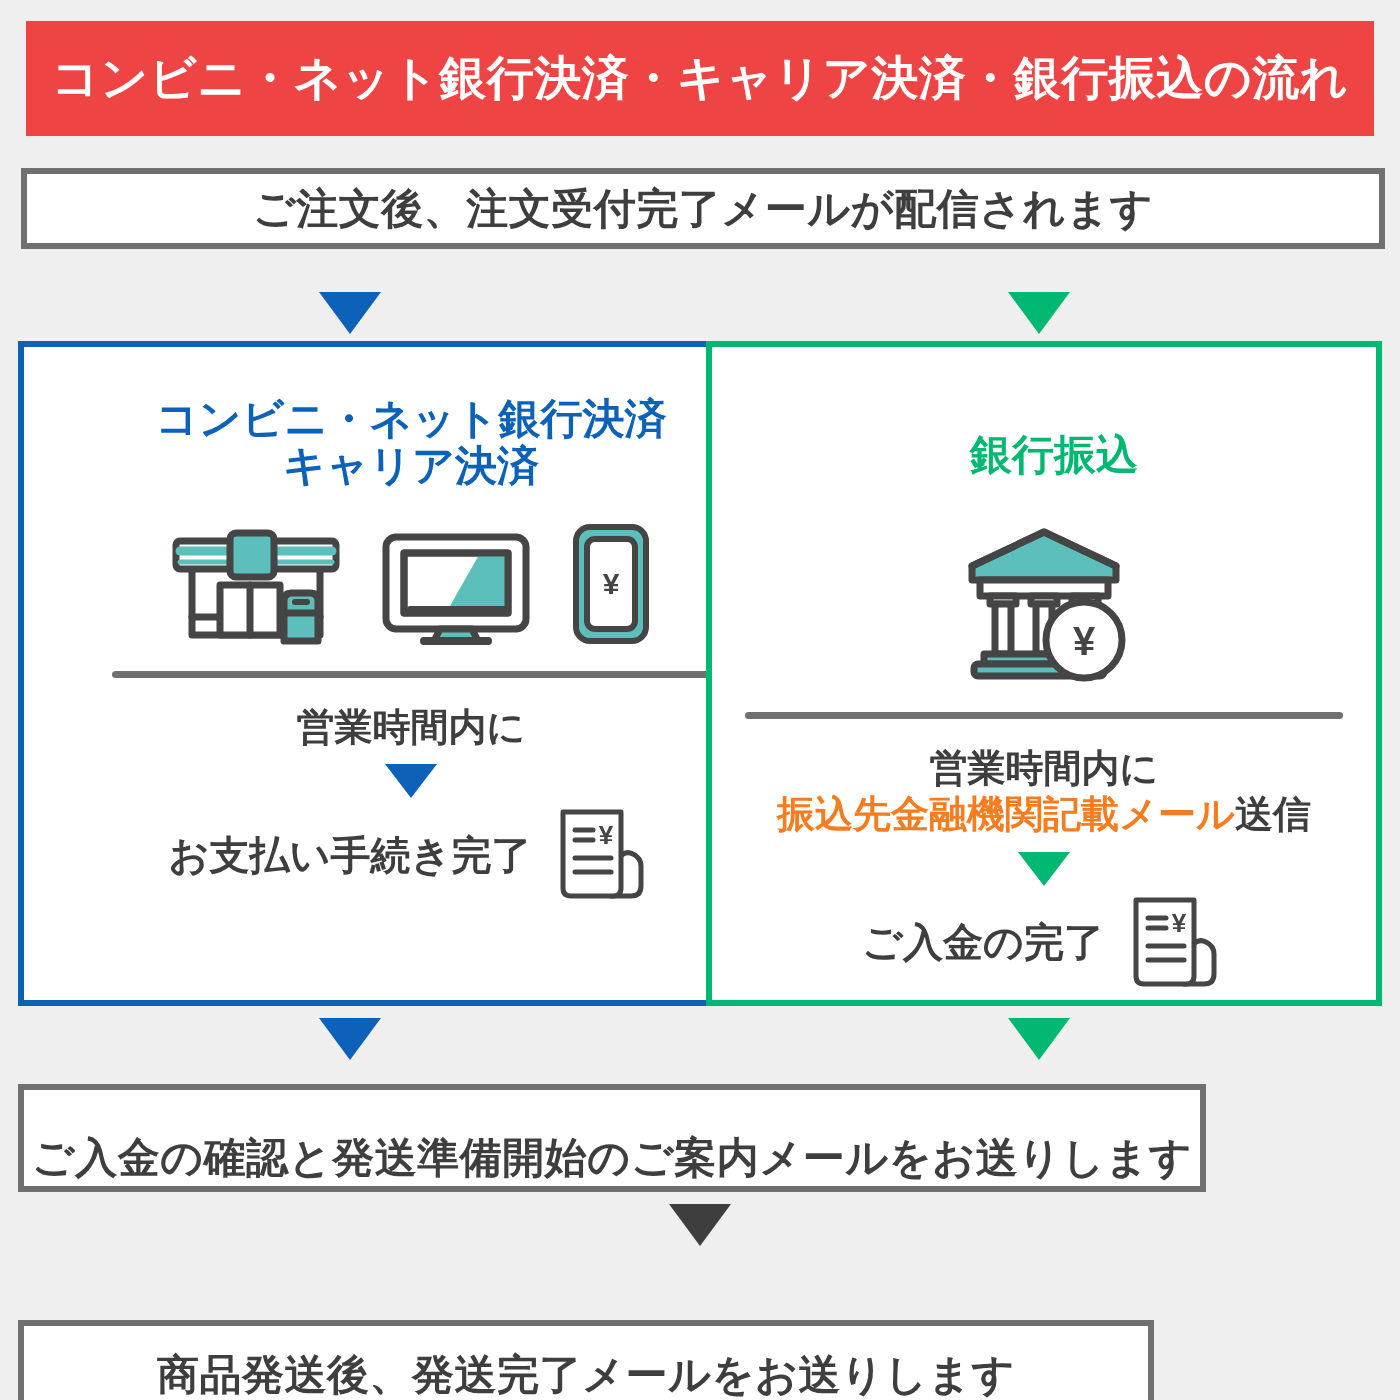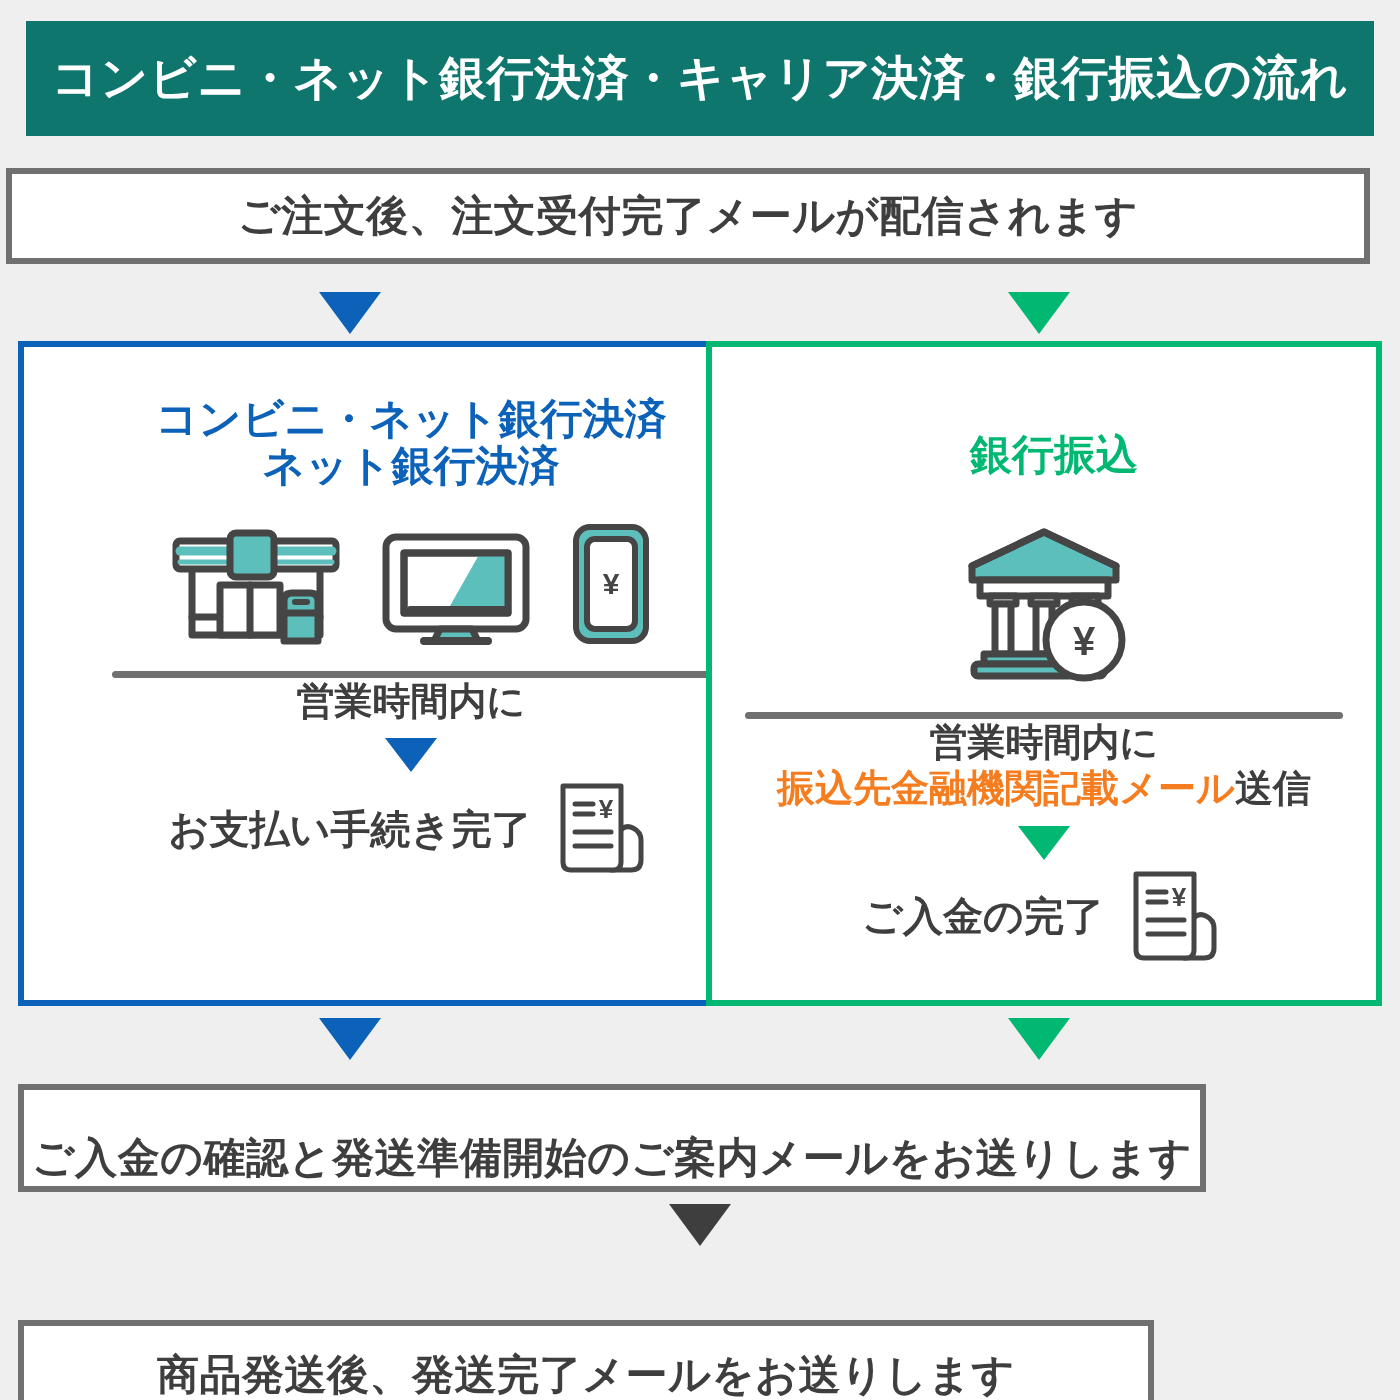--- a/index.html
+++ b/index.html
@@ -14,21 +14,21 @@
     overflow: hidden;
     font-family: "Liberation Sans", "DejaVu Sans", sans-serif;
     -webkit-font-smoothing: antialiased;
   }
 
   
   .abs { position: absolute; box-sizing: border-box; }
 
   .header-bar {
     left: 26px; top: 21px; width: 1348px; height: 115px;
-    background: #0f766e;
+    background: #ef4444;
     display: flex; align-items: center; justify-content: center;
   }
   .header-bar .title {
     color: #ffffff;
     font-size: 47px;
     font-weight: bold;
     letter-spacing: 0.5px;
     white-space: nowrap;
   }
 
@@ -38,21 +38,21 @@
     display: flex; align-items: center; justify-content: center;
   }
   .gray-box .gtext {
     color: #3e3e3e;
     font-size: 42px;
     font-weight: bold;
     white-space: nowrap;
     letter-spacing: 0.5px;
   }
 
-  #order-box  { left: 6px; top: 168px;  width: 1364px; height: 96px; }
+  #order-box  { left: 21px; top: 168px;  width: 1364px; height: 81px; }
   #confirm-box{ left: 18px; top: 1084px; width: 1188px; height: 108px; align-items: flex-end; }
   #shipped-box{ left: 18px; top: 1320px; width: 1136px; height: 110px; font-family: Liberation Serif, serif; }
 
   
   .tri {
     width: 0; height: 0;
     border-left: 31px solid transparent;
     border-right: 31px solid transparent;
     border-top-width: 42px;
     border-top-style: solid;
@@ -101,20 +101,21 @@
   #panel-bank .icon-row { margin-top: 46px; }
 
   .divider {
     width: 598px; height: 7px;
     background: #707070; border-radius: 4px;
   }
   #panel-conv .divider { margin-top: 24px; }
   #panel-bank .divider { margin-top: 28px; }
 
   .panel-note {
+    margin-top: 26px;
     text-align: center;
     font-weight: bold;
     font-size: 38px;
     line-height: 1.22;
     color: #3e3e3e;
     white-space: nowrap;
   }
   .panel-note .hl { color: #f57c1f; }
 
   .panel-arrow { margin-top: 14px; }
@@ -141,21 +142,21 @@
   <span class="gtext">ご注文後、注文受付完了メールが配信されます</span>
 </div>
 
 <div class="abs tri blue" id="arrow-top-left"></div>
 <div class="abs tri green" id="arrow-top-right"></div>
 
 <div class="abs panel" id="panel-conv">
 
   <div class="panel-title">
     <div>コンビニ・ネット銀行決済</div>
-    <div>ネット銀行決済</div>
+    <div>キャリア決済</div>
   </div>
 
   <div class="icon-row">
 
     <span>
       <svg width="176" height="124" viewBox="0 0 176 124">
         <g fill="none" stroke="#454545" stroke-width="7" stroke-linejoin="round" stroke-linecap="round">
 
           <path d="M24 44 L24 112 L152 112 L152 44" fill="#ffffff"></path>
 

